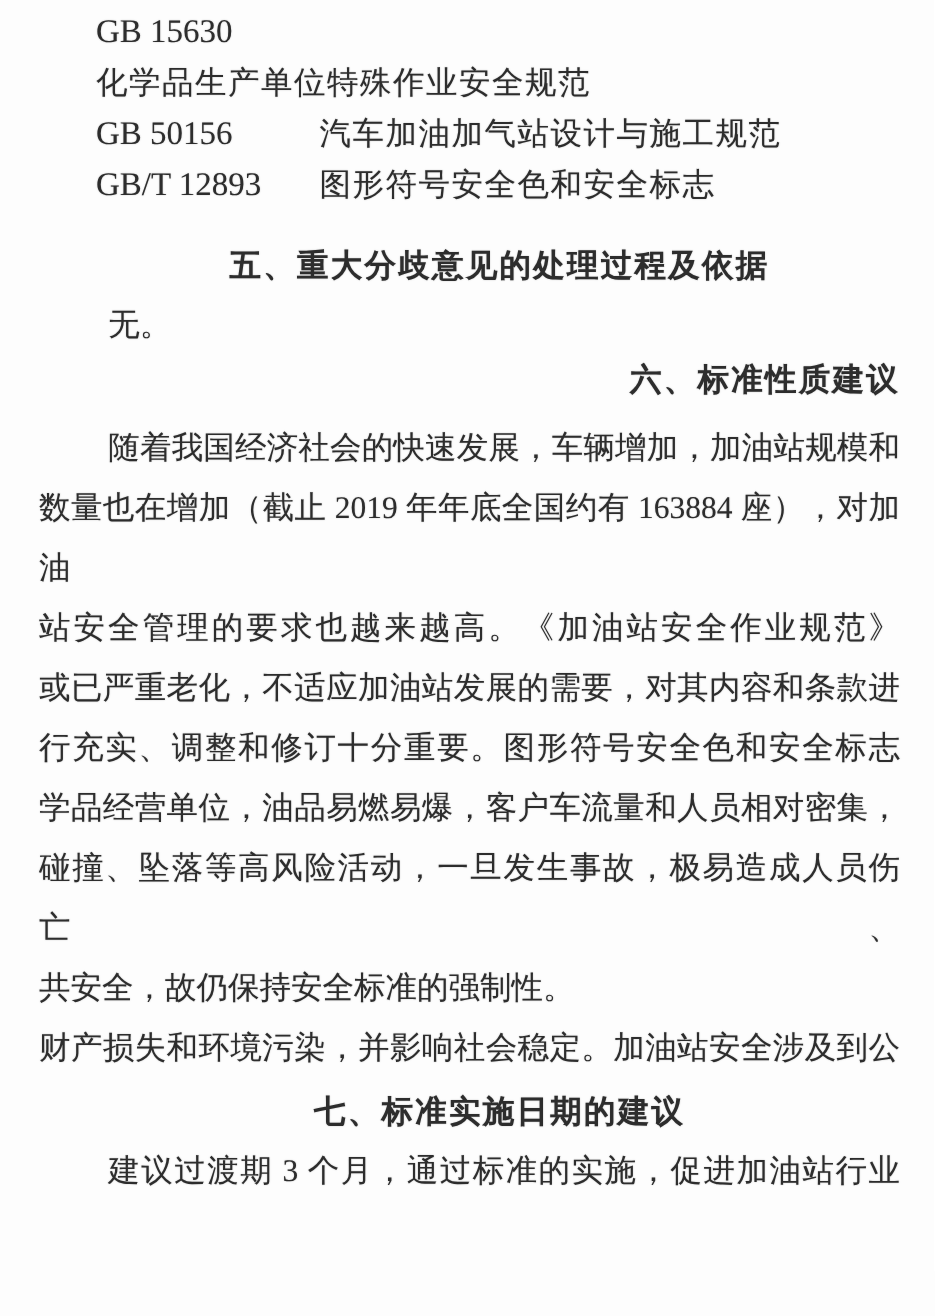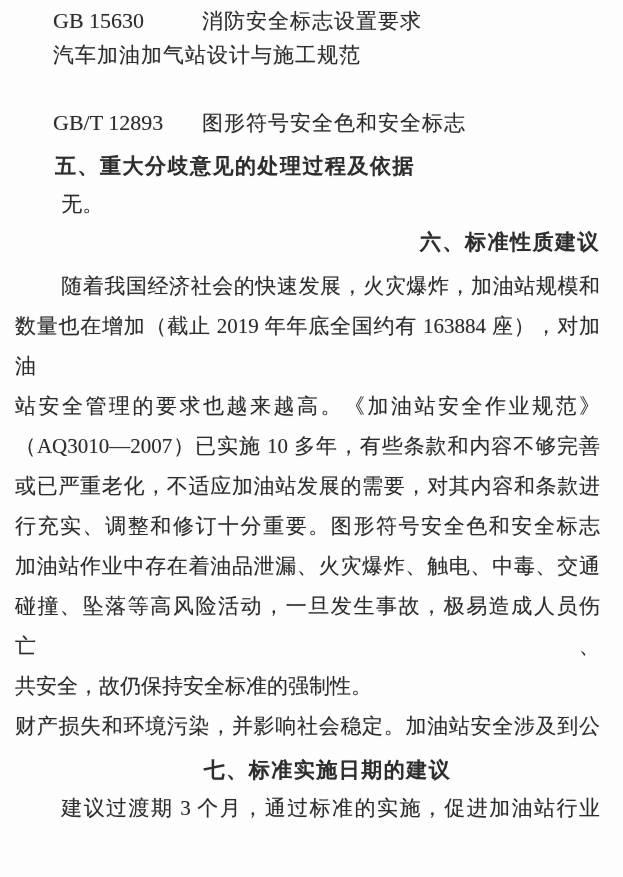--- a/index.html
+++ b/index.html
@@ -8,21 +8,21 @@
   }
   *{ box-sizing:border-box; margin:0; padding:0; }
   html,body{ background:#ffffff; }
   .page{
     position:relative;
     width:623px;
     height:877px;
     margin:0 auto;
     background:var(--bg);
     color:var(--ink);
-    padding:4px 23px 0 15px;
+    padding:4px 23px 0 26px;
     overflow:hidden;
     font-family:"Liberation Serif","DejaVu Serif",serif;
     text-shadow:0 0 1px rgba(45,45,45,0.35); 
   }
 
   
   .ref-list{ padding-left:38px; }
   .ref-row{
     display:flex;
     align-items:baseline;
@@ -44,21 +44,21 @@
   
   .sec-heading{
     padding-left:40px;
     font-family:"Liberation Sans","DejaVu Sans",sans-serif;
     font-weight:bold;
     font-size:21px;
     line-height:36px;
     letter-spacing:1.5px;
     white-space:nowrap;
   }
-  .sec-heading.h5{ margin-top:8px; }
+  .sec-heading.h5{ margin-top:20px;text-align:center; }
   .sec-heading.h6{ margin-top:0;text-align:right; }
   .sec-heading.h7{ margin-top:6px;text-align:center; }
 
   
   .body-line{
     font-size:21px;
     line-height:40px;
     text-align:justify;
     text-align-last:justify;
   }
@@ -67,45 +67,45 @@
   .para6{ margin-top:6px; }
 </style>
 </head>
 <body>
 
 <div class="page">
 
   <div class="ref-list">
     <div class="ref-row">
       <span class="ref-code">GB 15630</span>
-      <span class="ref-title">消防安全标志设置要求</span>
     </div>
     <div class="ref-row">
-      <span class="ref-title">汽车加油加气站设计与施工规范</span>
+      <span class="ref-title">化学品生产单位特殊作业安全规范</span>
     </div>
     <div class="ref-row">
+      <span class="ref-code">GB 50156</span>
+      <span class="ref-title">汽车加油加气站设计与施工规范</span>
     </div>
     <div class="ref-row">
       <span class="ref-code">GB/T 12893</span>
       <span class="ref-title">图形符号安全色和安全标志</span>
     </div>
   </div>
 
   <div class="sec-heading h5">五、重大分歧意见的处理过程及依据</div>
   <div class="body-line first last">无。</div>
 
   <div class="sec-heading h6">六、标准性质建议</div>
   <div class="para6">
-    <div class="body-line first">随着我国经济社会的快速发展，火灾爆炸，加油站规模和</div>
+    <div class="body-line first">随着我国经济社会的快速发展，车辆增加，加油站规模和</div>
     <div class="body-line">数量也在增加（截止 2019 年年底全国约有 163884 座），对加油</div>
     <div class="body-line">站安全管理的要求也越来越高。《加油站安全作业规范》</div>
-    <div class="body-line">（AQ3010—2007）已实施 10 多年，有些条款和内容不够完善</div>
     <div class="body-line">或已严重老化，不适应加油站发展的需要，对其内容和条款进</div>
     <div class="body-line">行充实、调整和修订十分重要。图形符号安全色和安全标志</div>
-    <div class="body-line">加油站作业中存在着油品泄漏、火灾爆炸、触电、中毒、交通</div>
+    <div class="body-line">学品经营单位，油品易燃易爆，客户车流量和人员相对密集，</div>
     <div class="body-line">碰撞、坠落等高风险活动，一旦发生事故，极易造成人员伤亡、</div>
     <div class="body-line last">共安全，故仍保持安全标准的强制性。</div>
     <div class="body-line">财产损失和环境污染，并影响社会稳定。加油站安全涉及到公</div>
   </div>
 
   <div class="sec-heading h7">七、标准实施日期的建议</div>
   <div>
     <div class="body-line first">建议过渡期 3 个月，通过标准的实施，促进加油站行业</div>
 
   </div>

